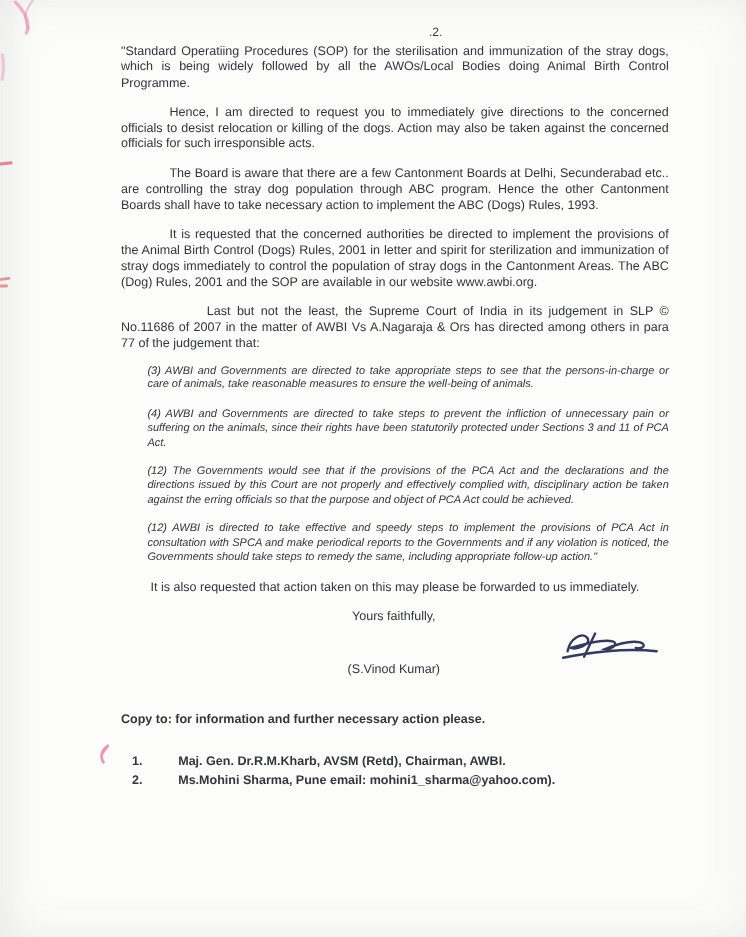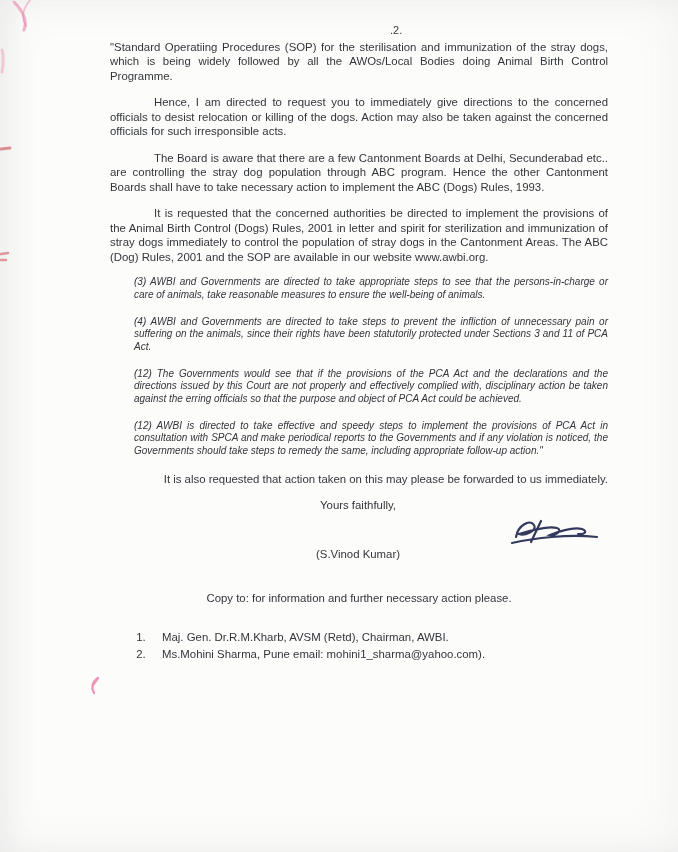--- a/index.html
+++ b/index.html
@@ -30,33 +30,34 @@
   p { margin:0 0 12px 0; }
   .ind1 { text-indent:44px; }
   .ind2 { text-indent:78px; }
   .quote{
     margin-left:24px;
     font-style:italic;
     font-size:10px;
     margin-bottom:14px;
   }
   .link{ cursor:pointer; color:inherit; }
-  .request{ text-align:right; margin-top:2px; }
+  .request{ text-align:center; margin-top:2px; }
   .closing{
     text-align:center;
     margin-top:10px;
     padding-right:2px;
   }
   .closing .line{ display:block; }
   .sigwrap{ display:block; height:32px; margin:2px 0 0 0; }
   .sigwrap svg{ float:right; margin-right:6px; }
   .sig path{ stroke:#343a5e; stroke-width:2.2; fill:none; stroke-linecap:round; }
   .copyto{
     margin-top:30px;
-    text-align:center;
+    text-align:left;
+    font-weight:bold;
   }
   .copy-list{ margin-top:24px; padding-left:10px; }
   .copy-row{ display:flex; margin-bottom:3px; }
   .copy-num{ width:42px; flex:0 0 42px; }
   
   .art{ position:absolute; pointer-events:none; z-index:6; }
   .art path{ stroke:#e87aa8; fill:none; stroke-linecap:round; }
   .art.red path{ stroke:#cf4b55; }
 </style>
 </head>
@@ -86,20 +87,21 @@
   <div class="content">
 
     <p>"Standard Operatiing Procedures (SOP) for the sterilisation and immunization of the stray dogs, which is being widely followed by all the AWOs/Local Bodies doing Animal Birth Control Programme.</p>
 
     <p class="ind1">Hence, I am directed to request you to immediately give directions to the concerned officials to desist relocation or killing of the dogs. Action may also be taken against the concerned officials for such irresponsible acts.</p>
 
     <p class="ind1">The Board is aware that there are a few Cantonment Boards at Delhi, Secunderabad etc.. are controlling the stray dog population through ABC program. Hence the other Cantonment Boards shall have to take necessary action to implement the ABC (Dogs) Rules, 1993.</p>
 
     <p class="ind1"><span>It is requested that the concerned authorities be directed to implement the provisions of the Animal Birth Control (Dogs) Rules, 2001 in letter and spirit for sterilization and immunization of stray dogs immediately to control the population of stray dogs in the Cantonment Areas. The ABC (Dog) Rules, 2001 and the SOP are available in our website </span><span class="link">www.awbi.org</span><span>.</span></p>
 
+    <p class="ind2">Last but not the least, the Supreme Court of India in its judgement in SLP © No.11686 of 2007 in the matter of AWBI Vs A.Nagaraja &amp; Ors has directed among others in para 77 of the judgement that:</p>
 
     <p class="quote">(3) AWBI and Governments are directed to take appropriate steps to see that the persons-in-charge or care of animals, take reasonable measures to ensure the well-being of animals.</p>
 
     <p class="quote">(4) AWBI and Governments are directed to take steps to prevent the infliction of unnecessary pain or suffering on the animals, since their rights have been statutorily protected under Sections 3 and 11 of PCA Act.</p>
 
     <p class="quote">(12) The Governments would see that if the provisions of the PCA Act and the declarations and the directions issued by this Court are not properly and effectively complied with, disciplinary action be taken against the erring officials so that the purpose and object of PCA Act could be achieved.</p>
 
     <p class="quote">(12) AWBI is directed to take effective and speedy steps to implement the provisions of PCA Act in consultation with SPCA and make periodical reports to the Governments and if any violation is noticed, the Governments should take steps to remedy the same, including appropriate follow-up action."</p>
 
     <p class="request">It is also requested that action taken on this may please be forwarded to us immediately.</p>

